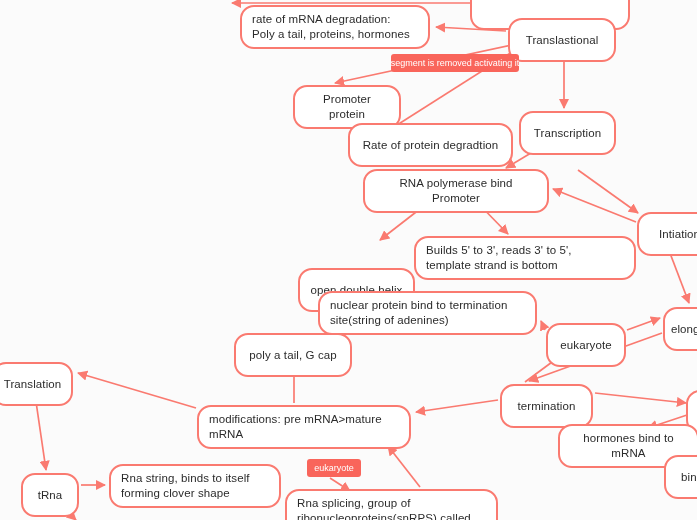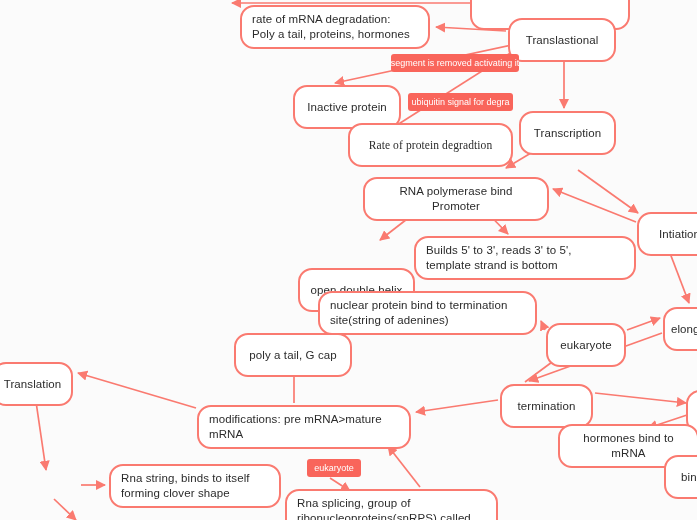--- a/index.html
+++ b/index.html
@@ -138,32 +138,32 @@
   <div class="node left-align" style="left:240px; top:5px; width:190px; height:38px;">
     <span>rate of mRNA degradation:
 Poly a tail, proteins, hormones</span>
   </div>
 
   <div class="node" style="left:508px; top:18px; width:108px; height:42px;text-align:right;">
     <span>Translastional</span>
   </div>
 
   <div class="node" style="left:293px; top:85px; width:108px; height:26px;">
-    <span>Inactive protein</span>
+    <span>Promoter protein</span>
   </div>
 
   <div class="node" style="left:519px; top:111px; width:97px; height:26px;">
     <span>Transcription</span>
   </div>
 
-  <div class="node" style="left:348px; top:123px; width:165px; height:26px;font-family:Liberation Serif, serif;">
+  <div class="node" style="left:348px; top:123px; width:165px; height:26px;">
     <span>Rate of protein degradtion</span>
   </div>
 
-  <div class="node" style="left:363px; top:169px; width:186px; height:15px;margin-top:8px;">
+  <div class="node" style="left:363px; top:169px; width:186px; height:15px;">
     <span>RNA polymerase bind Promoter</span>
   </div>
 
   <div class="node" style="left:637px; top:212px; width:85px; height:26px;">
     <span>Intiation</span>
   </div>
 
   <div class="node" style="left:298px; top:242px; width:117px; height:25px;margin-top:26px;">
     <span>open double helix</span>
   </div>
@@ -204,40 +204,40 @@
 
   <div class="node left-align" style="left:197px; top:405px; width:214px; height:36px;">
     <span>modifications: pre mRNA&gt;mature
 mRNA</span>
   </div>
 
   <div class="node" style="left:558px; top:424px; width:141px; height:25px;">
     <span>hormones bind to mRNA</span>
   </div>
 
+  <div class="node" style="left:21px; top:473px; width:58px; height:25px;">
+    <span>tRna</span>
+  </div>
 
   <div class="node left-align" style="left:109px; top:464px; width:172px; height:38px;">
     <span>Rna string, binds to itself
 forming clover shape</span>
   </div>
 
   <div class="node" style="left:664px; top:455px; width:62px; height:25px;">
     <span>binds</span>
   </div>
 
   <div class="node left-align" style="left:285px; top:489px; width:213px; height:44px;">
     <span>Rna splicing, group of
 ribonucleoproteins(snRPS) called</span>
   </div>
 
   <div class="tag" style="left:391px; top:54px; width:128px; height:18px;">
     <span>segment is removed activating it</span>
   </div>
 
-  <div class="tag" style="left:408px; top:93px; width:105px; height:18px;">
-    <span>ubiquitin signal for degra</span>
-  </div>
 
   <div class="tag" style="left:307px; top:459px; width:54px; height:18px;">
     <span>eukaryote</span>
   </div>
 
 </div>
 
 </body></html>

